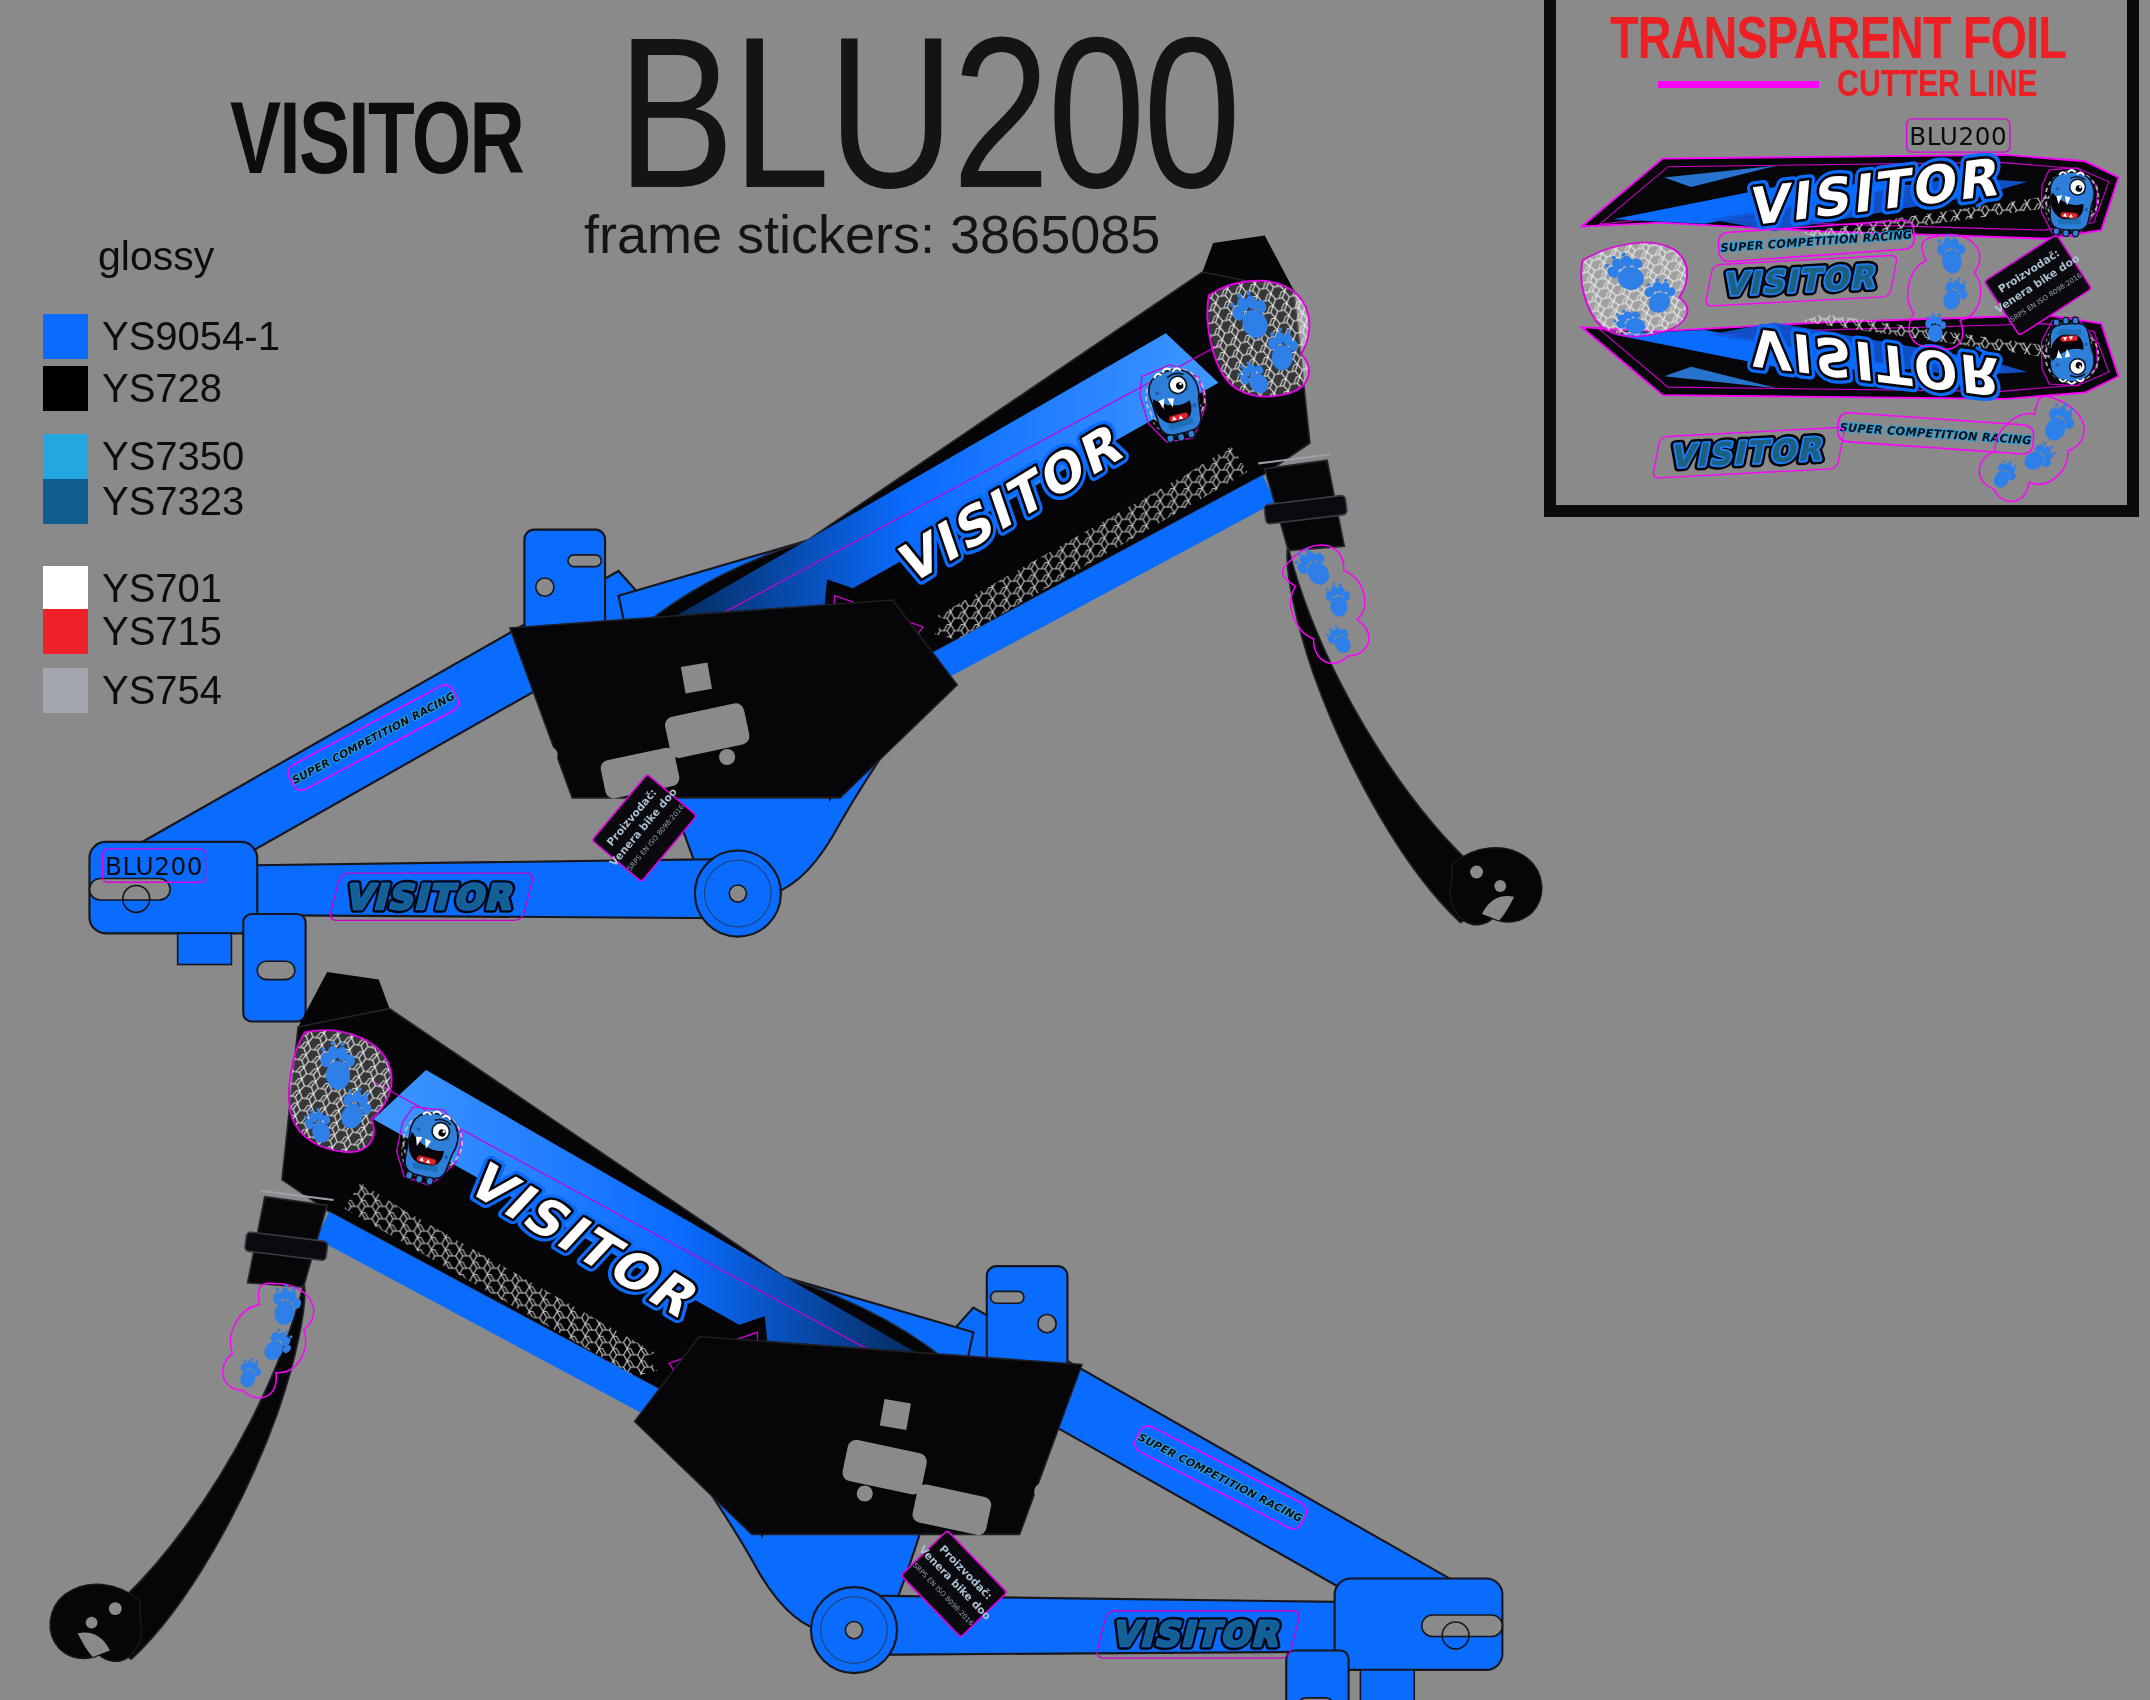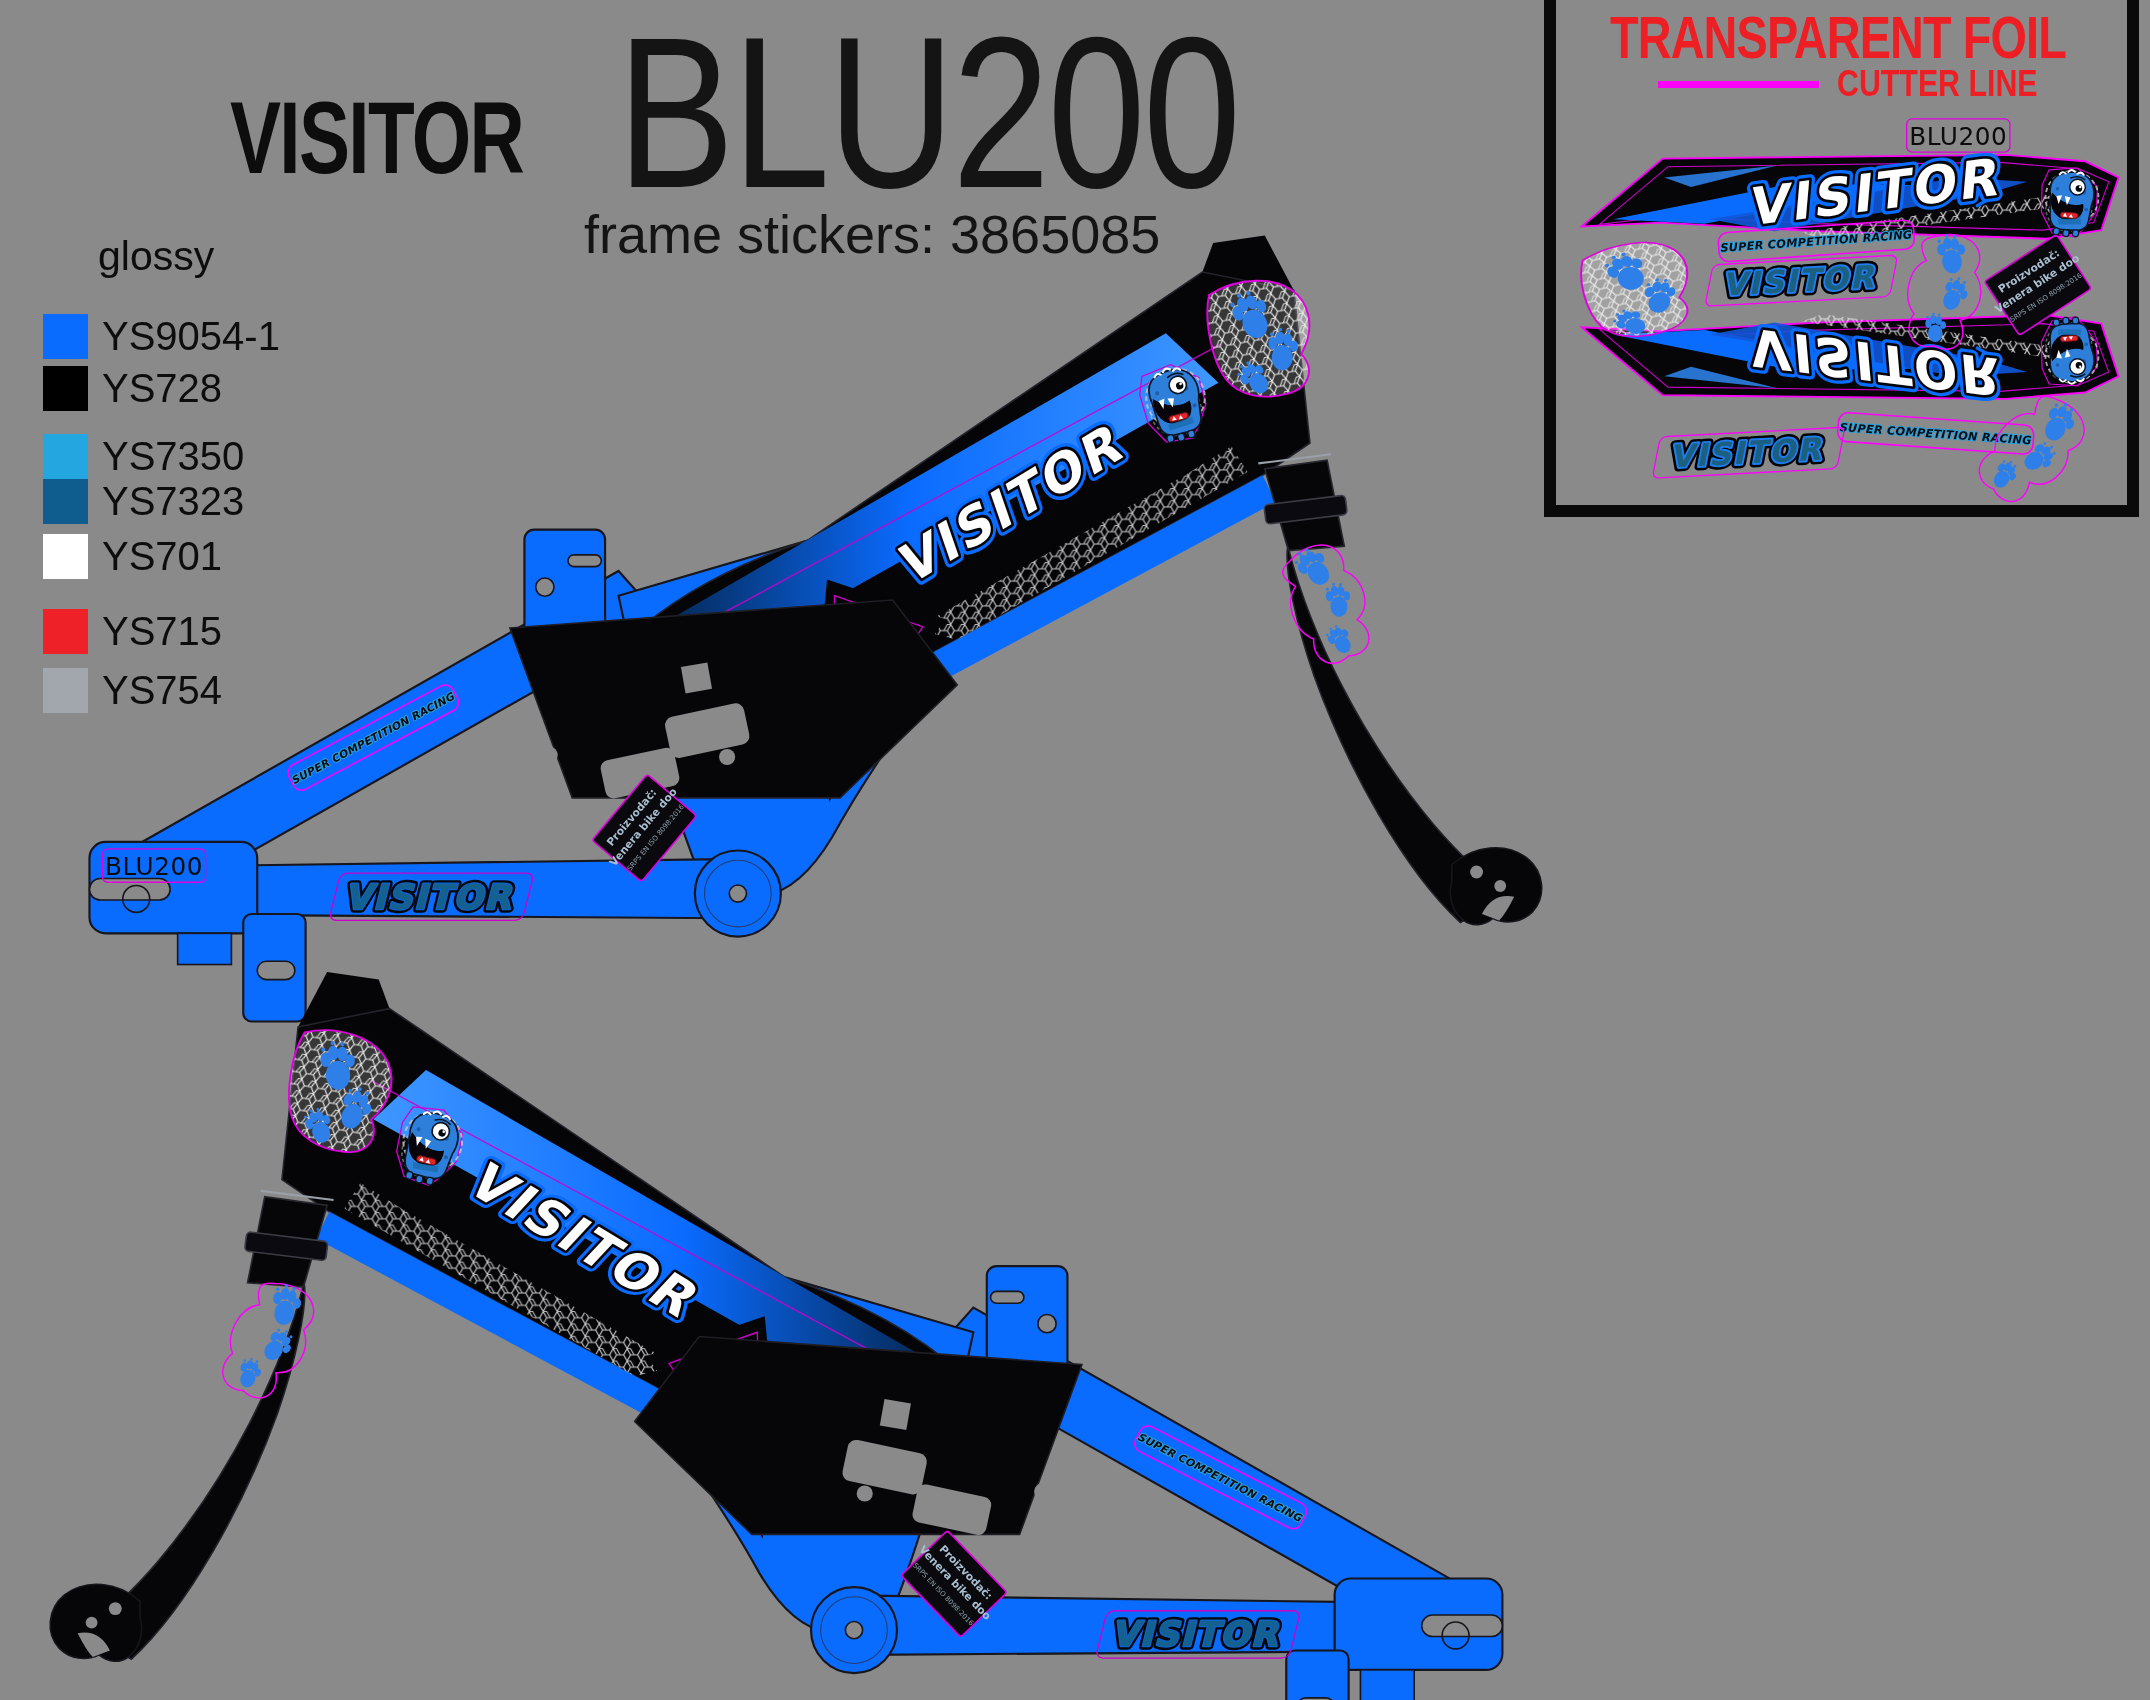--- a/index.html
+++ b/index.html
@@ -282,21 +282,21 @@
     <div class="legend-code">YS728</div>
   </div>
   <div class="legend-row" style="top:434px">
     <div class="swatch" style="background-color: rgb(36, 167, 224);"></div>
     <div class="legend-code">YS7350</div>
   </div>
   <div class="legend-row" style="top:479px">
     <div class="swatch" style="background-color: rgb(15, 92, 142);"></div>
     <div class="legend-code">YS7323</div>
   </div>
-  <div class="legend-row" style="top:534px">
+  <div class="legend-row" style="top:566px">
     <div class="swatch" style="background-color: rgb(255, 255, 255);"></div>
     <div class="legend-code">YS701</div>
   </div>
   <div class="legend-row" style="top:609px">
     <div class="swatch" style="background-color: rgb(238, 33, 40);"></div>
     <div class="legend-code">YS715</div>
   </div>
   <div class="legend-row" style="top:668px">
     <div class="swatch" style="background-color: rgb(162, 167, 173);"></div>
     <div class="legend-code">YS754</div>

